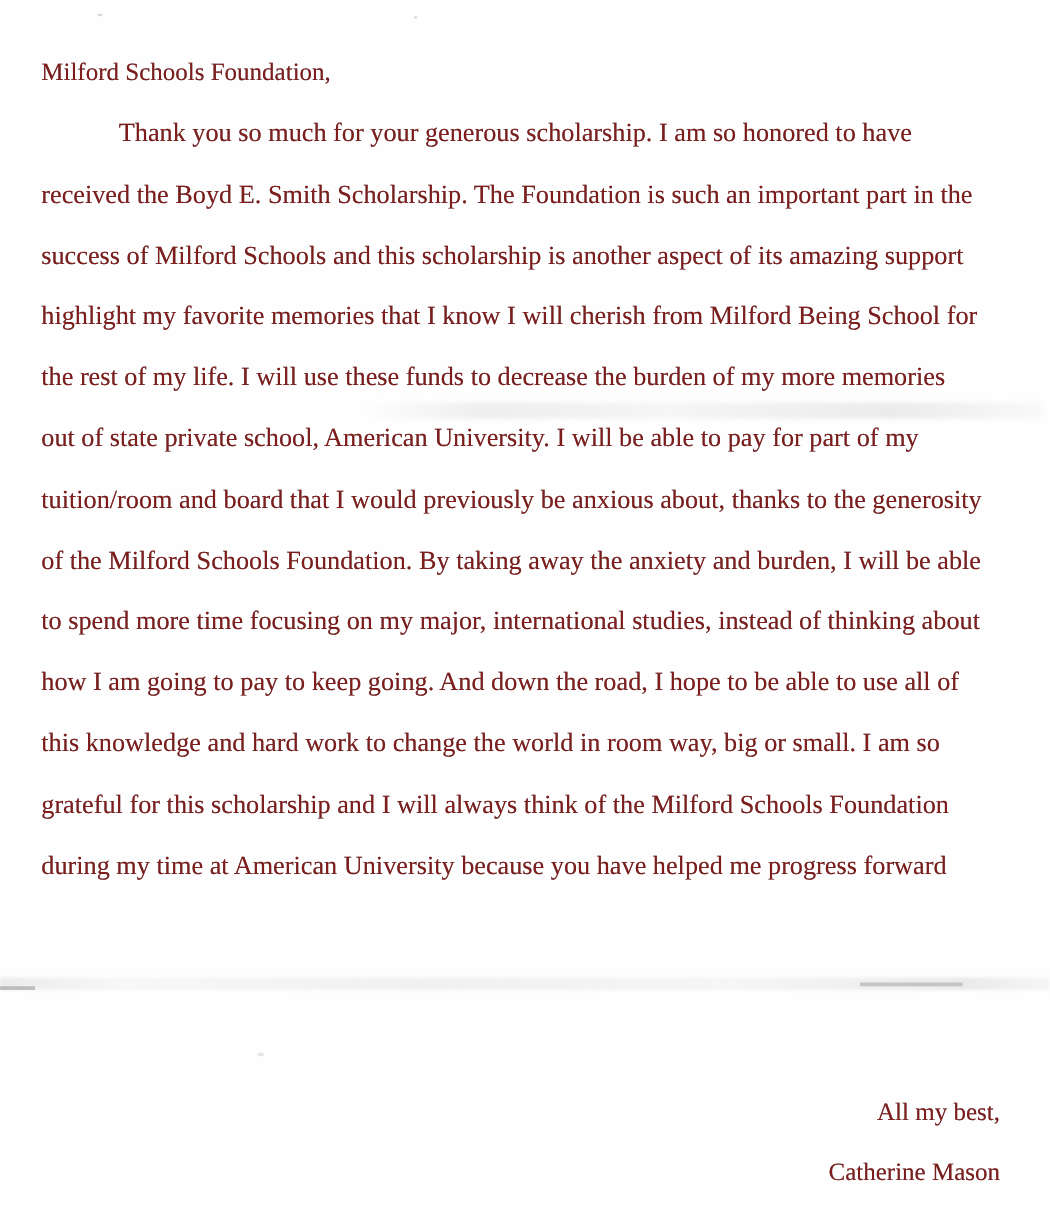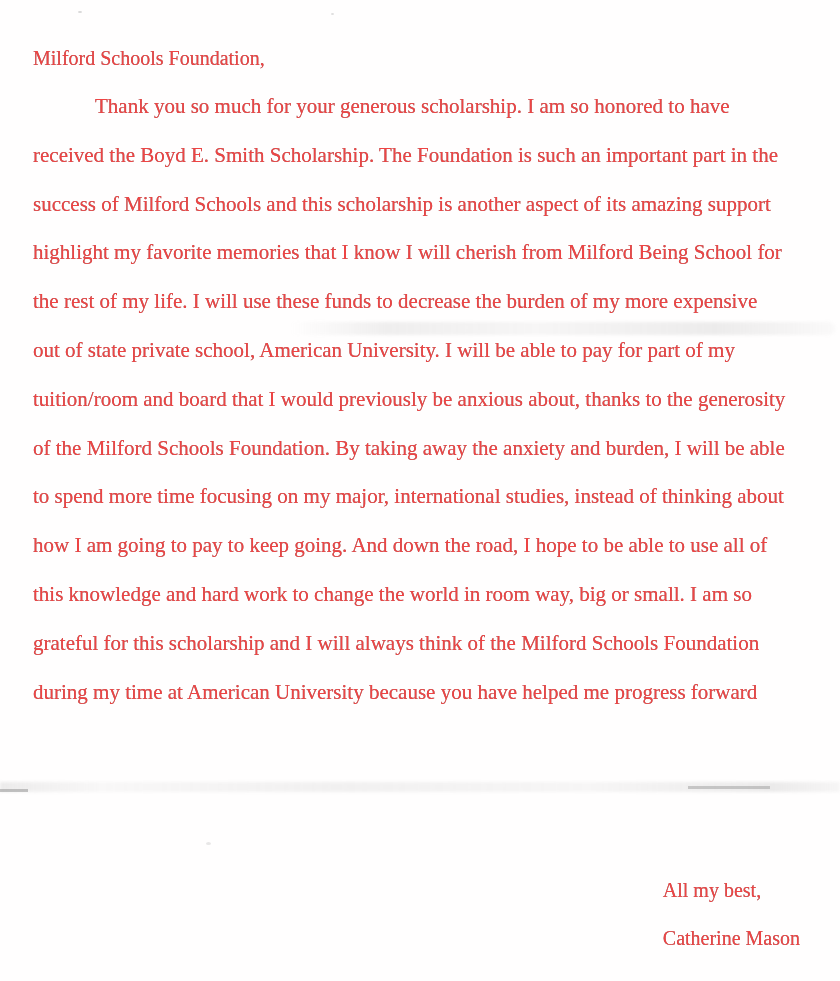--- a/index.html
+++ b/index.html
@@ -13,21 +13,21 @@
     font-family: "Liberation Serif", "DejaVu Serif", serif;
     overflow: hidden;
     position: relative;
   }
   .page {
     position: absolute;
     inset: 0;
     width: 840px;
     height: 981px;
     background: #fffefe;
-    color: #ef4444;
+    color: #7f1d1d;
   }
   .salutation {
     position: absolute;
     left: 33px;
     top: 34px;
     margin: 0;
     font-size: 20px;
     line-height: 48px;
     white-space: nowrap;
     text-shadow: 0 0 0.5px rgba(20,20,20,0.55);
@@ -46,21 +46,21 @@
     height: 48.8px;
   }
   .letter-body .line:first-child {
     padding-left: 62px;
   }
   .closing-block {
     position: absolute;
     right: 40px;
     top: 866px;
     margin: 0;
-    text-align: left;
+    text-align: right;
     font-size: 20px;
     line-height: 48px;
     white-space: nowrap;
     text-shadow: 0 0 0.5px rgba(20,20,20,0.55);
   }
   .closing-block p {
     margin: 0;
   }
   
   .artifact {
@@ -144,21 +144,21 @@
   <div class="artifact speck-2"></div>
   <div class="artifact speck-3"></div>
 
   <p class="salutation">Milford Schools Foundation,</p>
 
   <div class="letter-body">
       <div class="line">Thank you so much for your generous scholarship. I am so honored to have</div>
       <div class="line">received the Boyd E. Smith Scholarship. The Foundation is such an important part in the</div>
       <div class="line">success of Milford Schools and this scholarship is another aspect of its amazing support</div>
       <div class="line">highlight my favorite memories that I know I will cherish from Milford Being School for</div>
-      <div class="line">the rest of my life. I will use these funds to decrease the burden of my more expensive</div>
+      <div class="line">the rest of my life. I will use these funds to decrease the burden of my more memories</div>
       <div class="line">out of state private school, American University. I will be able to pay for part of my</div>
       <div class="line">tuition/room and board that I would previously be anxious about, thanks to the generosity</div>
       <div class="line">of the Milford Schools Foundation. By taking away the anxiety and burden, I will be able</div>
       <div class="line">to spend more time focusing on my major, international studies, instead of thinking about</div>
       <div class="line">how I am going to pay to keep going. And down the road, I hope to be able to use all of</div>
       <div class="line">this knowledge and hard work to change the world in room way, big or small. I am so</div>
       <div class="line">grateful for this scholarship and I will always think of the Milford Schools Foundation</div>
       <div class="line">during my time at American University because you have helped me progress forward</div>
     </div>
 

